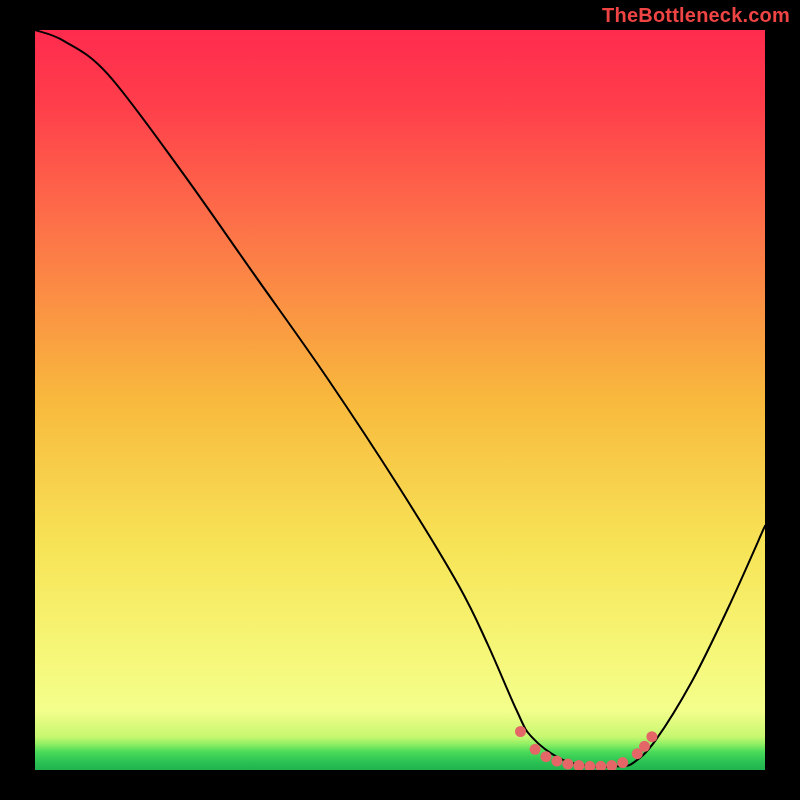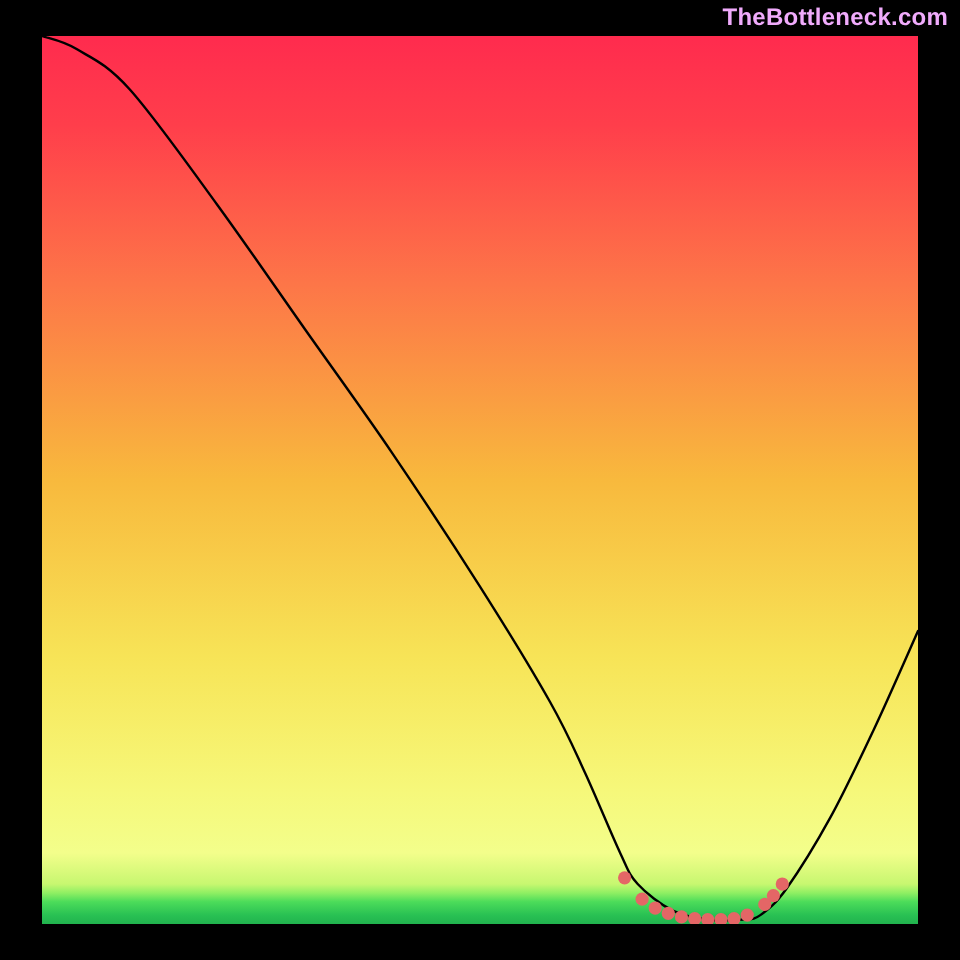--- a/index.html
+++ b/index.html
@@ -16,21 +16,21 @@
     height: 800px;
     background: #000000;
   }
   .watermark {
     position: absolute;
     top: 4px;
     right: 10px;
     font-family: Arial, Helvetica, sans-serif;
     font-size: 20px;
     font-weight: 600;
-    color: #f0abfc;
+    color: #ef4444;
     letter-spacing: 0.2px;
   }
   .plot-area {
     position: absolute;
     left: 35px;
     top: 30px;
     width: 730px;
     height: 740px;
     overflow: hidden;
   }

